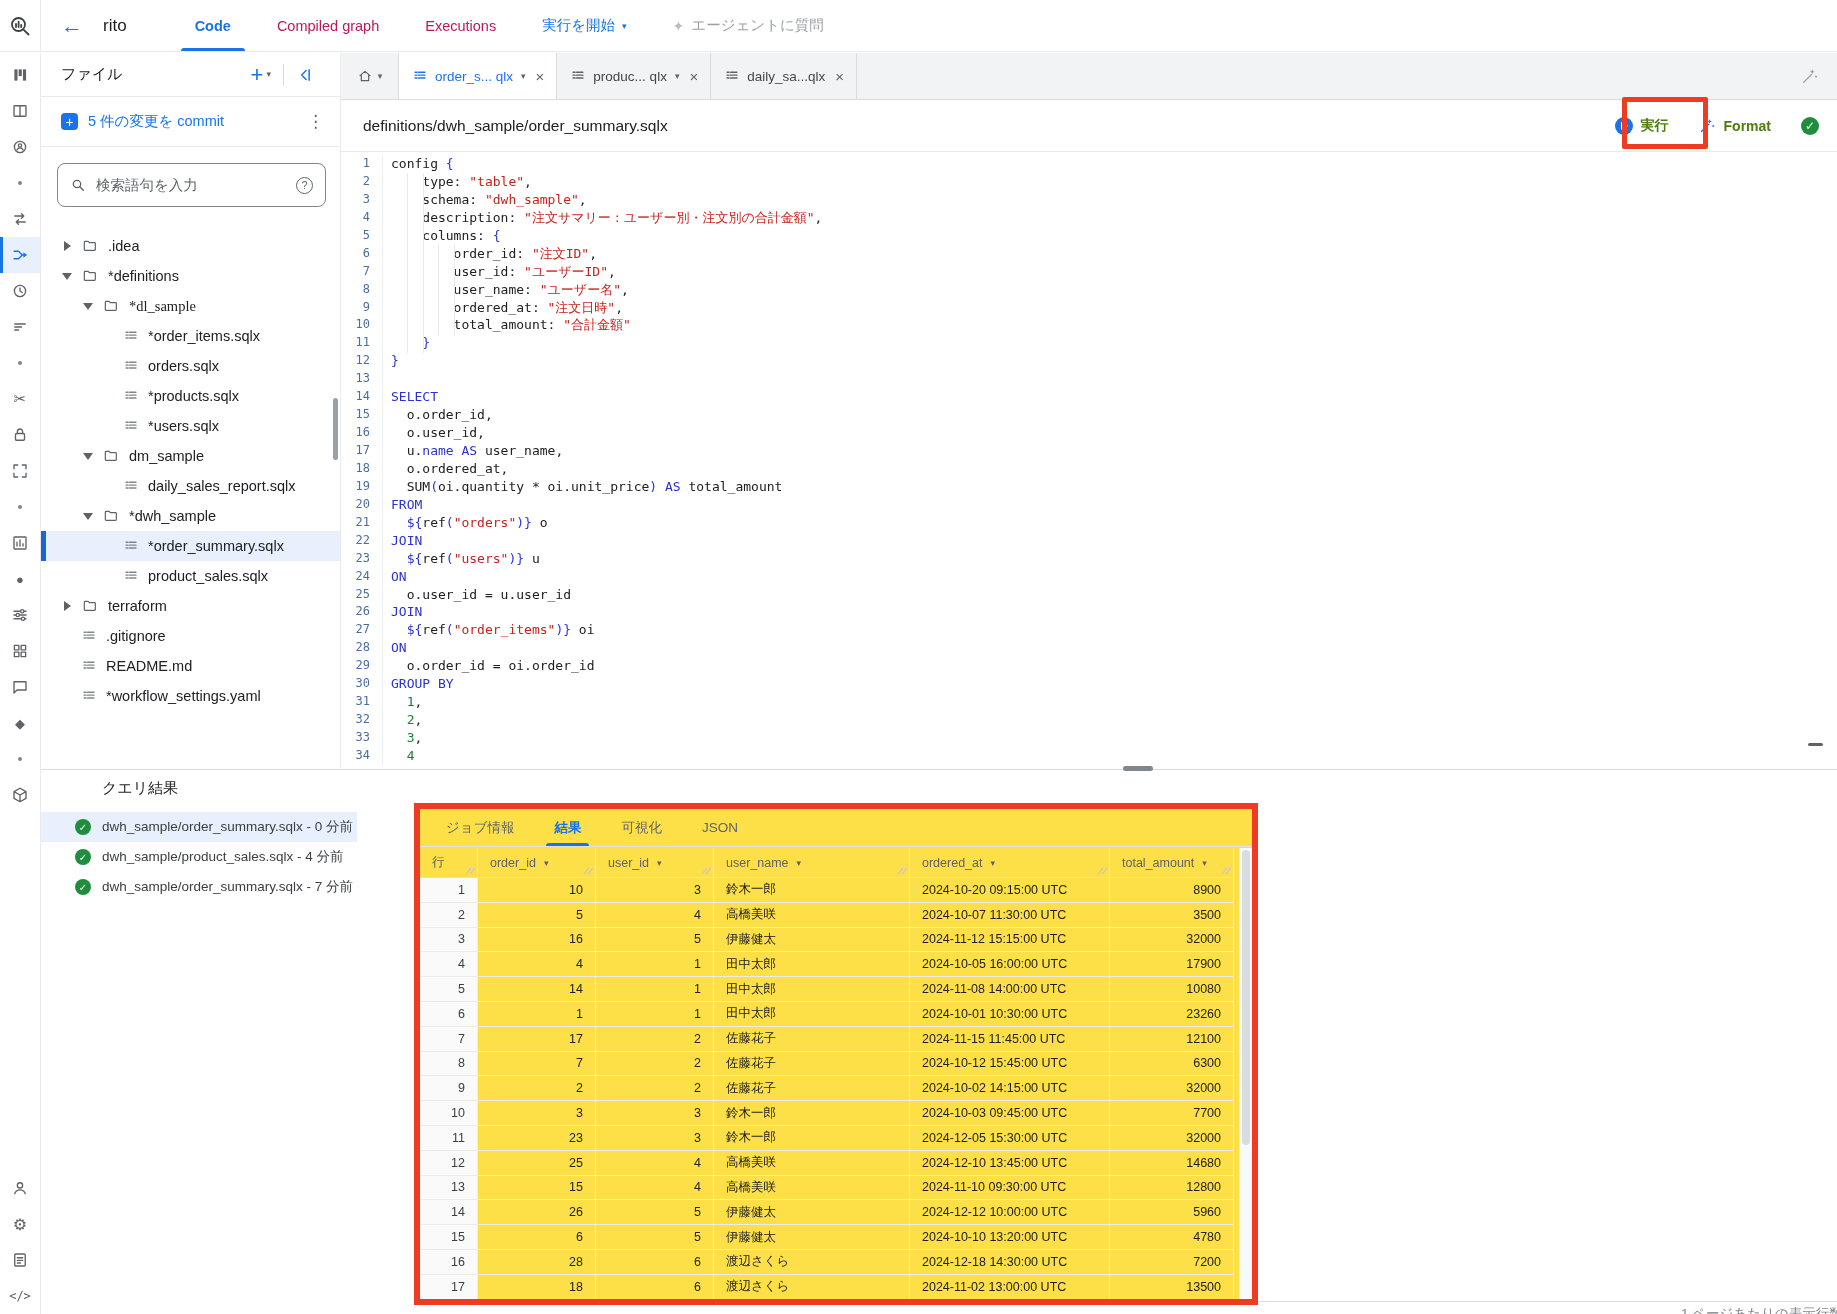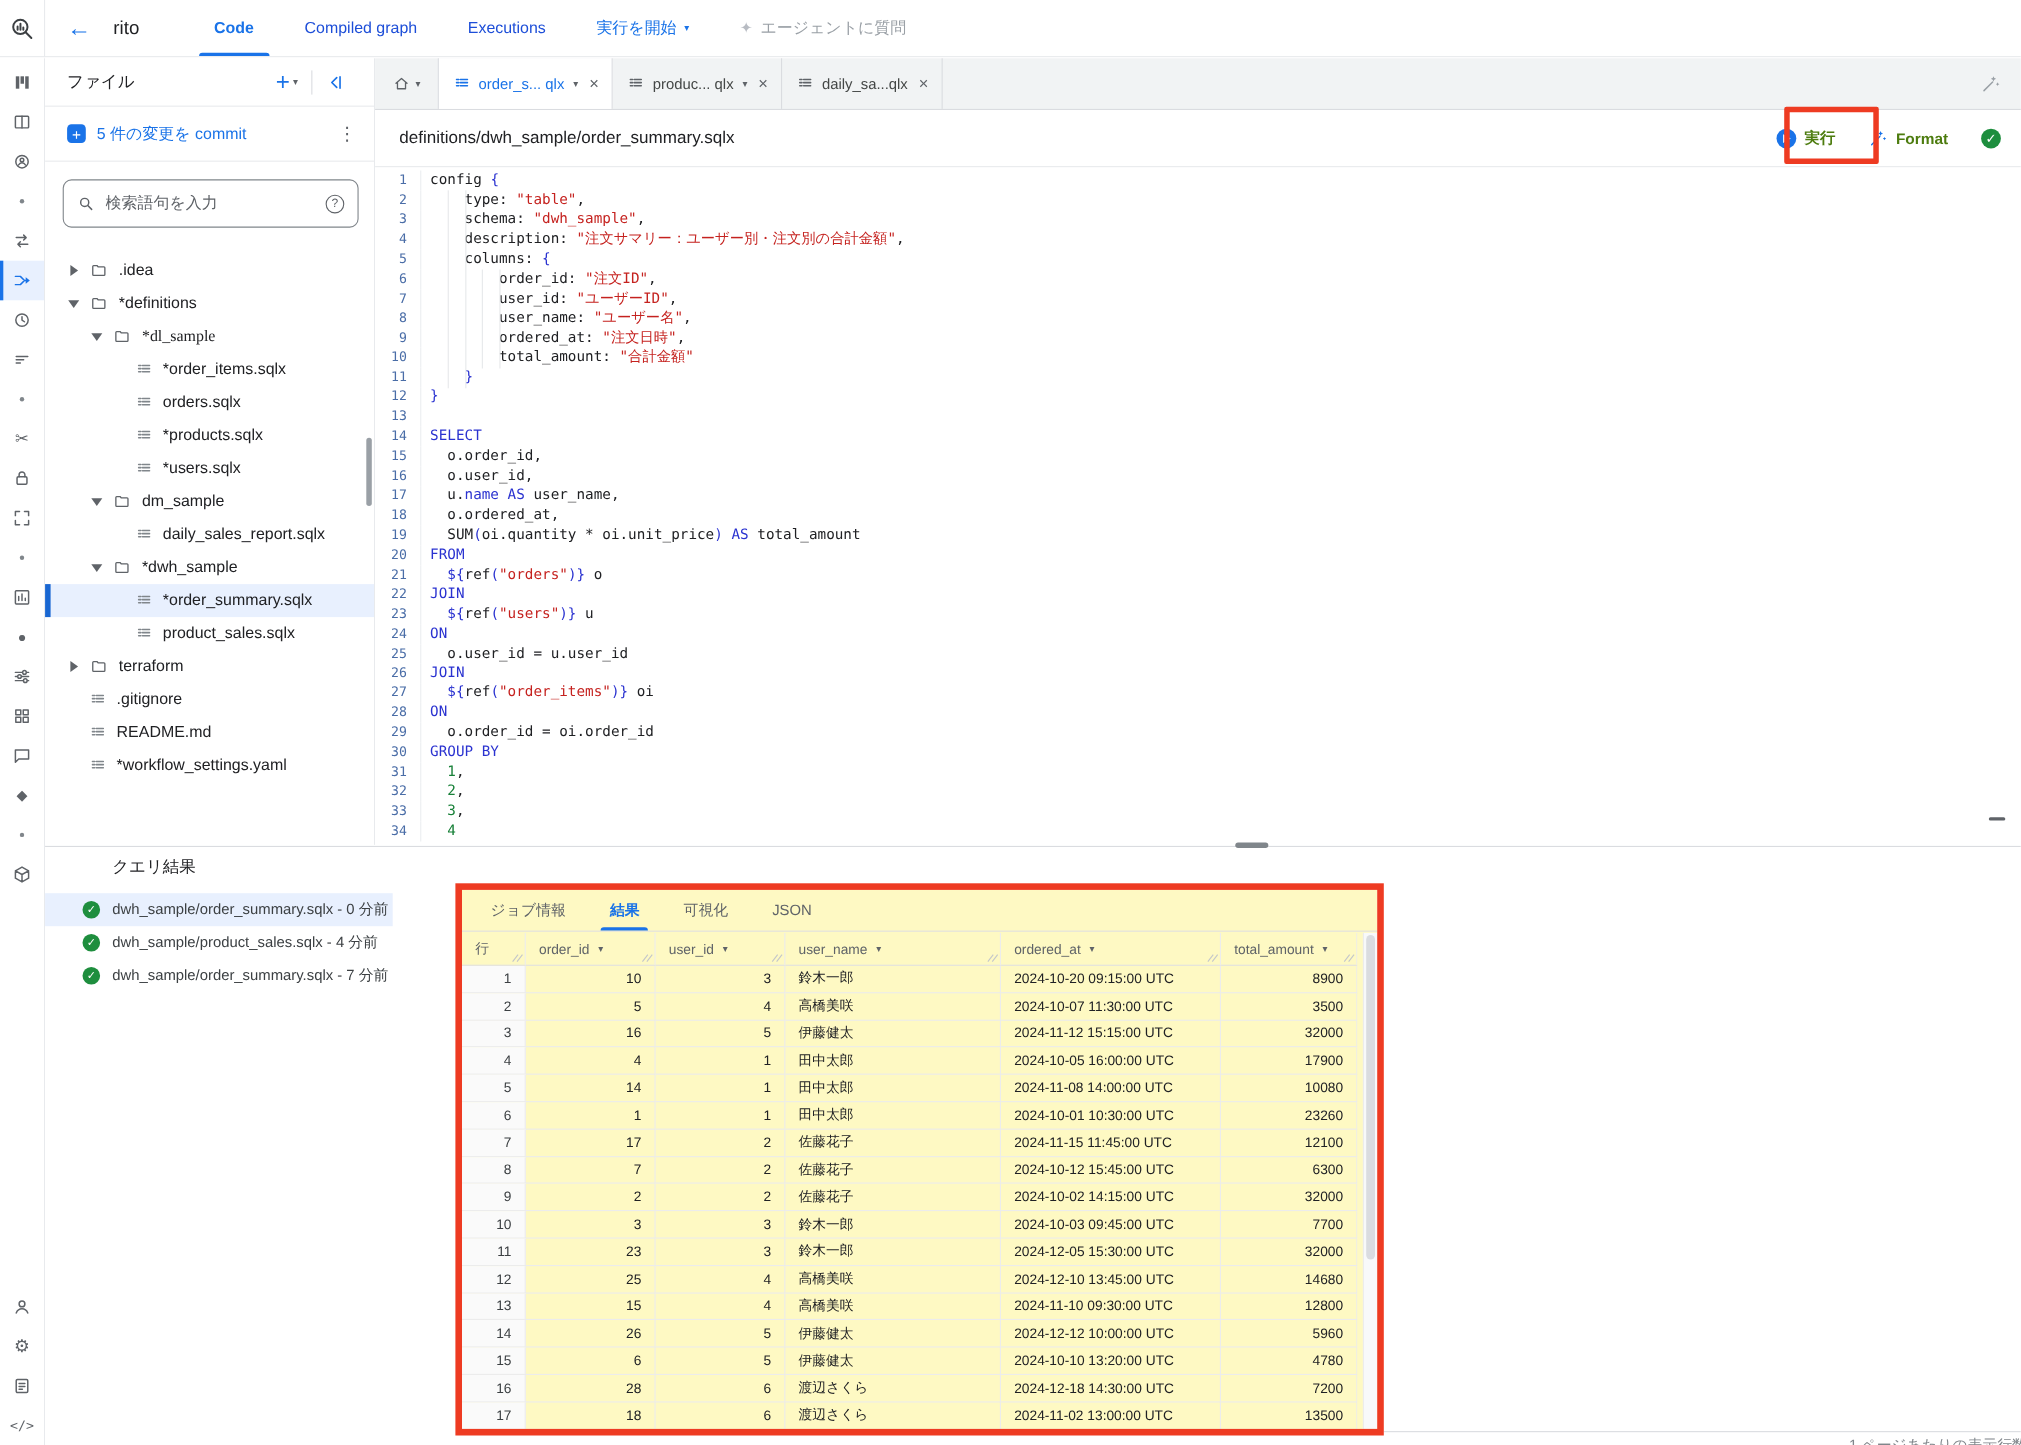--- a/index.html
+++ b/index.html
@@ -6,21 +6,21 @@
   html,body { width:1837px; height:1314px; overflow:hidden; background:#fff;
     font-family:"Liberation Sans","DejaVu Sans",sans-serif; color:#202124; }
   svg { display:block; }
 
   
   .topbar{position:absolute;left:0;top:0;width:1837px;height:52px;border-bottom:1px solid #e8eaed;display:flex;align-items:center;background:#fff;z-index:4;}
   .logo-cell{width:41px;height:52px;display:flex;align-items:center;justify-content:center;border-right:1px solid #e8eaed;color:#3c4043;}
   .back-arrow{margin-left:20px;font-size:22px;color:#1a73e8;line-height:1;}
   .apptitle{font-size:17px;margin-left:20px;color:#202124;}
   .mainnav{display:flex;margin-left:68px;gap:46px;align-items:center;height:100%;}
-  .nav-item{font-size:14.5px;color:#1d4ed8;display:flex;align-items:center;gap:7px;height:100%;position:relative;cursor:pointer;white-space:nowrap;}
+  .nav-item{font-size:14.5px;color:#be185d;display:flex;align-items:center;gap:7px;height:100%;position:relative;cursor:pointer;white-space:nowrap;}
   .nav-item.active{color:#1a73e8;font-weight:700;}
   .nav-item.active::after{content:"";position:absolute;left:-14px;right:-14px;bottom:0;height:3px;background:#1a73e8;border-radius:3px 3px 0 0;}
   .nav-item.accent{color:#1a73e8;}
   .nav-item.disabled{color:#9aa0a6;}
   .nav-caret{font-size:9px;}
   .nav-spark{font-size:14px;color:#b8bcc3;}
 
   
   .rail{position:absolute;left:0;top:53px;width:41px;height:1261px;border-right:1px solid #e8eaed;display:flex;flex-direction:column;align-items:center;padding-top:4px;background:#fff;}
   .rail-item{width:40px;height:36px;flex:none;display:flex;align-items:center;justify-content:center;color:#5f6368;position:relative;cursor:pointer;}
@@ -85,21 +85,21 @@
   .mini-dash{position:absolute;right:14px;bottom:22px;width:15px;height:3px;background:#5f6368;border-radius:2px;}
 
   
   .bottom{position:absolute;left:41px;top:769px;width:1796px;height:545px;border-top:1px solid #dadce0;background:#fff;}
   .drag-pill{position:absolute;left:1082px;top:-4px;width:30px;height:5px;background:#80868b;border-radius:3px;cursor:row-resize;}
   .bp-title{position:absolute;left:61px;top:9px;font-size:15px;color:#202124;}
   .jobs{position:absolute;left:0;top:42px;width:316px;}
   .job-row{height:30px;display:flex;align-items:center;padding-left:34px;gap:11px;font-size:13.5px;color:#3c4043;cursor:pointer;white-space:nowrap;}
   .job-row.selected{background:#e8f0fe;}
   .job-check{width:16px;height:16px;border-radius:50%;background:#1e8e3e;color:#fff;font-size:10px;font-weight:700;display:flex;align-items:center;justify-content:center;flex:none;}
-  .results{position:absolute;left:379px;top:39px;width:832px;height:490px;background:#fef9c3;}
+  .results{position:absolute;left:379px;top:39px;width:832px;height:490px;background:#fde047;}
   .rtabs{height:38px;display:flex;align-items:center;padding-left:6px;border-bottom:1px solid #e0e0e0;}
   .rtab{padding:0 20px;font-size:13.5px;color:#5f6368;height:100%;display:flex;align-items:center;position:relative;cursor:pointer;}
   .rtab.active{color:#1a73e8;font-weight:700;}
   .rtab.active::after{content:"";position:absolute;left:12px;right:12px;bottom:0;height:3px;background:#1a73e8;border-radius:3px 3px 0 0;}
   .rtable{position:absolute;left:0;top:39px;width:814px;bottom:0;font-size:12.5px;overflow:hidden;}
   .trow{display:grid;grid-template-columns:58px 118px 118px 196px 200px 124px;}
   .th{height:30px;display:flex;align-items:center;padding:0 12px;color:#5f6368;border-bottom:1px solid #e0e0e0;border-right:1px solid #ececec;position:relative;cursor:pointer;gap:8px;white-space:nowrap;overflow:hidden;}
   .th .sort{font-size:9px;color:#5f6368;}
   .th::before,.th::after{content:"";position:absolute;bottom:2px;width:1px;height:8px;background:#c3c6ca;transform:rotate(38deg);}
   .th::before{right:8px;} .th::after{right:4px;}

